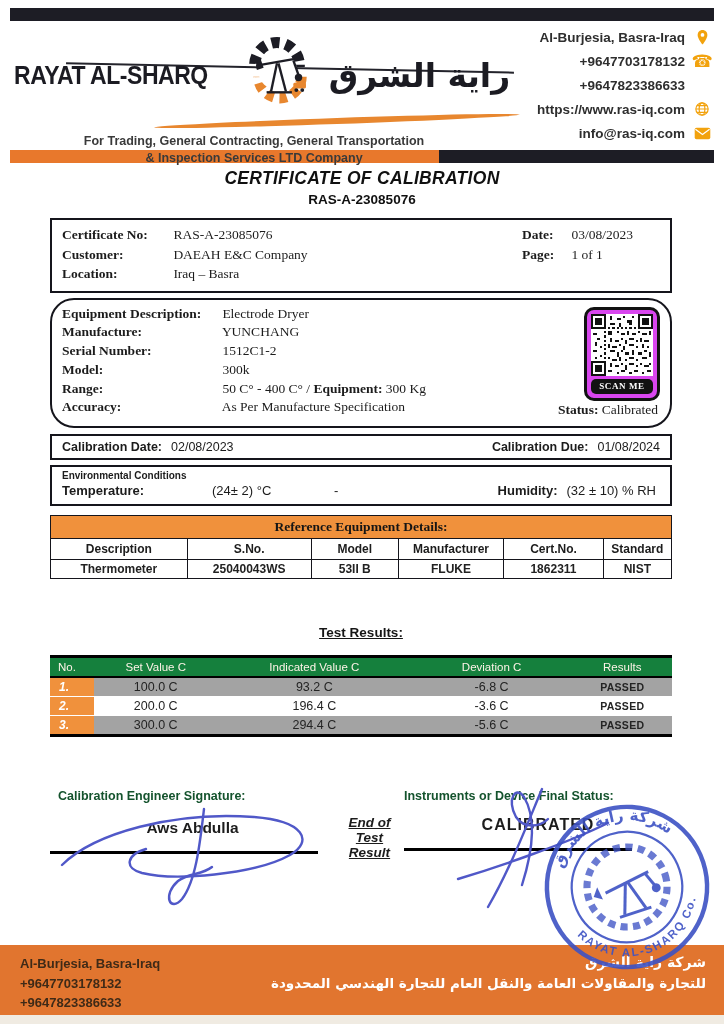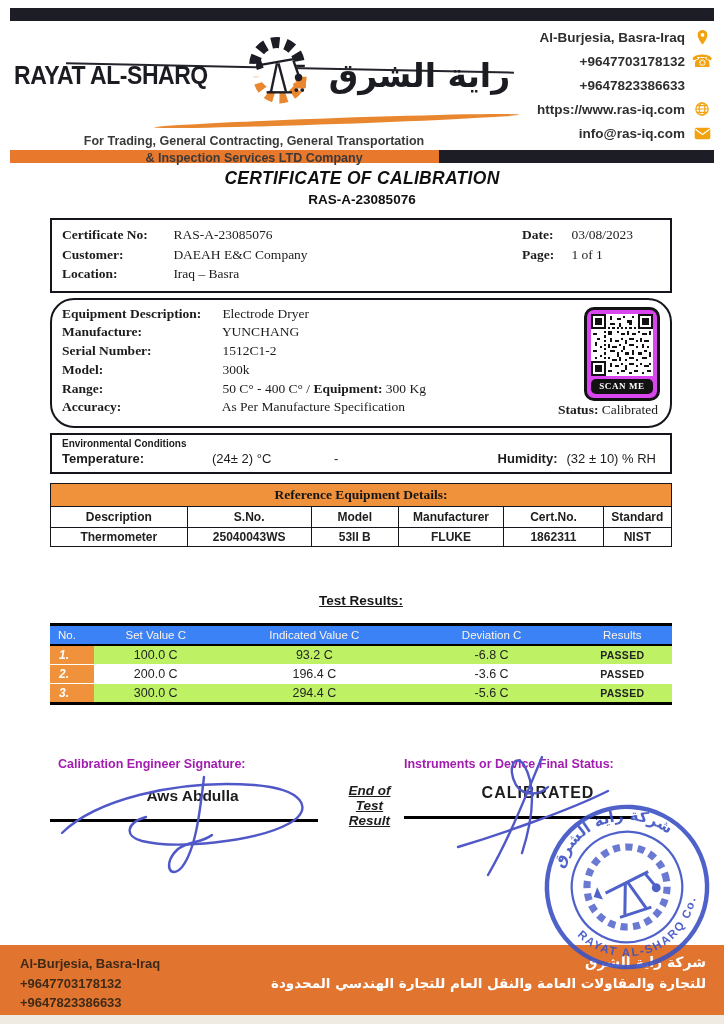--- a/index.html
+++ b/index.html
@@ -70,34 +70,34 @@
 
   .ref-table { width:100%; margin-top:9px; border-collapse:collapse; }
   .ref-table th, .ref-table td { border:1.5px solid #15151c; text-align:center; }
   .ref-title { background:#f0913c; font-family:"Liberation Serif", serif; font-size:13.5px; font-weight:bold; padding:3px 0; color:#151515; }
   .ref-head th { font-size:12px; font-weight:bold; padding:3px 2px; }
   .ref-data td { font-size:12px; font-weight:bold; padding:2px 2px; color:#222; }
 
   .test-heading { margin-top:46px; text-align:center; font-size:13.5px; font-weight:bold; text-decoration:underline; color:#161616; }
 
   .test-table { width:100%; margin-top:15px; border-collapse:collapse; border-top:3px solid #000; border-bottom:3px solid #000; }
-  .test-table th { background:#3b82f6; color:#fdf3e7; font-size:11.5px; font-weight:normal; padding:3px 2px; border-bottom:2.5px solid #000; text-align:center; }
+  .test-table th { background:#15803d; color:#fdf3e7; font-size:11.5px; font-weight:normal; padding:3px 2px; border-bottom:2.5px solid #000; text-align:center; }
   .test-table th.first { text-align:left; padding-left:8px; }
   .test-table td { font-size:12.5px; text-align:center; padding:2px 2px; color:#242424; border-bottom:1px solid #fff; }
-  .test-table tr.stripe td { background:#bef264; }
+  .test-table tr.stripe td { background:#a3a3a3; }
   .test-table td.numcell { background:#f0913c; color:#fff; font-weight:bold; font-style:italic; text-align:left; padding-left:9px; font-size:12px; }
   .test-table tr.stripe td.numcell, .test-table td.numcell { background:#f0913c; }
   .test-table td.passed { font-size:10.5px; font-weight:bold; letter-spacing:0.3px; }
 
   
   .sig-area { margin-top:52px; display:flex; }
   .sig-left { position:relative; width:285px; }
   .sig-center { flex:1; text-align:center; }
   .sig-right { position:relative; width:268px; }
-  .sig-label { font-size:12.5px; font-weight:bold; color:#a21caf; }
+  .sig-label { font-size:12.5px; font-weight:bold; color:#14532d; }
   .sig-name { text-align:center; font-size:15.5px; font-weight:bold; margin-top:16px; }
   .sig-rule { height:3px; background:#000; margin-top:14px; }
   .end-note { display:inline-block; margin-top:26px; font-size:13.5px; font-weight:bold; font-style:italic; text-decoration:underline; }
   .sig-status { text-align:center; font-size:16px; font-weight:bold; letter-spacing:1px; margin-top:13px; }
   .sig-svg { position:absolute; pointer-events:none; }
 
   
   .stamp { position:absolute; left:538px; top:798px; width:178px; height:178px; transform:rotate(-18deg); opacity:0.9; z-index:6; pointer-events:none; }
 
   
@@ -365,20 +365,30 @@
               <rect x="18" y="27" width="1" height="1"></rect>
               <rect x="20" y="26" width="2" height="1"></rect>
               <rect x="24" y="27" width="1" height="1"></rect>
               <rect x="26" y="26" width="2" height="1"></rect>
           </g>
         </svg>
         <div class="qr-label">SCAN ME</div>
       </div>
     </div>
 
+    <div class="box caldate-box">
+      <div class="cd-pair">
+        <span class="cd-label">Calibration Date:</span>
+        <span>02/08/2023</span>
+      </div>
+      <div class="cd-pair">
+        <span class="cd-label">Calibration Due:</span>
+        <span>01/08/2024</span>
+      </div>
+    </div>
 
     <div class="box env-box">
       <div class="env-heading">Environmental Conditions</div>
       <div class="env-row">
         <span class="t-label">Temperature:</span>
         <span class="t-value">(24± 2) °C</span>
         <span class="dash">-</span>
         <span class="env-right">
           <span class="h-label">Humidity:</span>
           <span>(32 ± 10) % RH</span>

